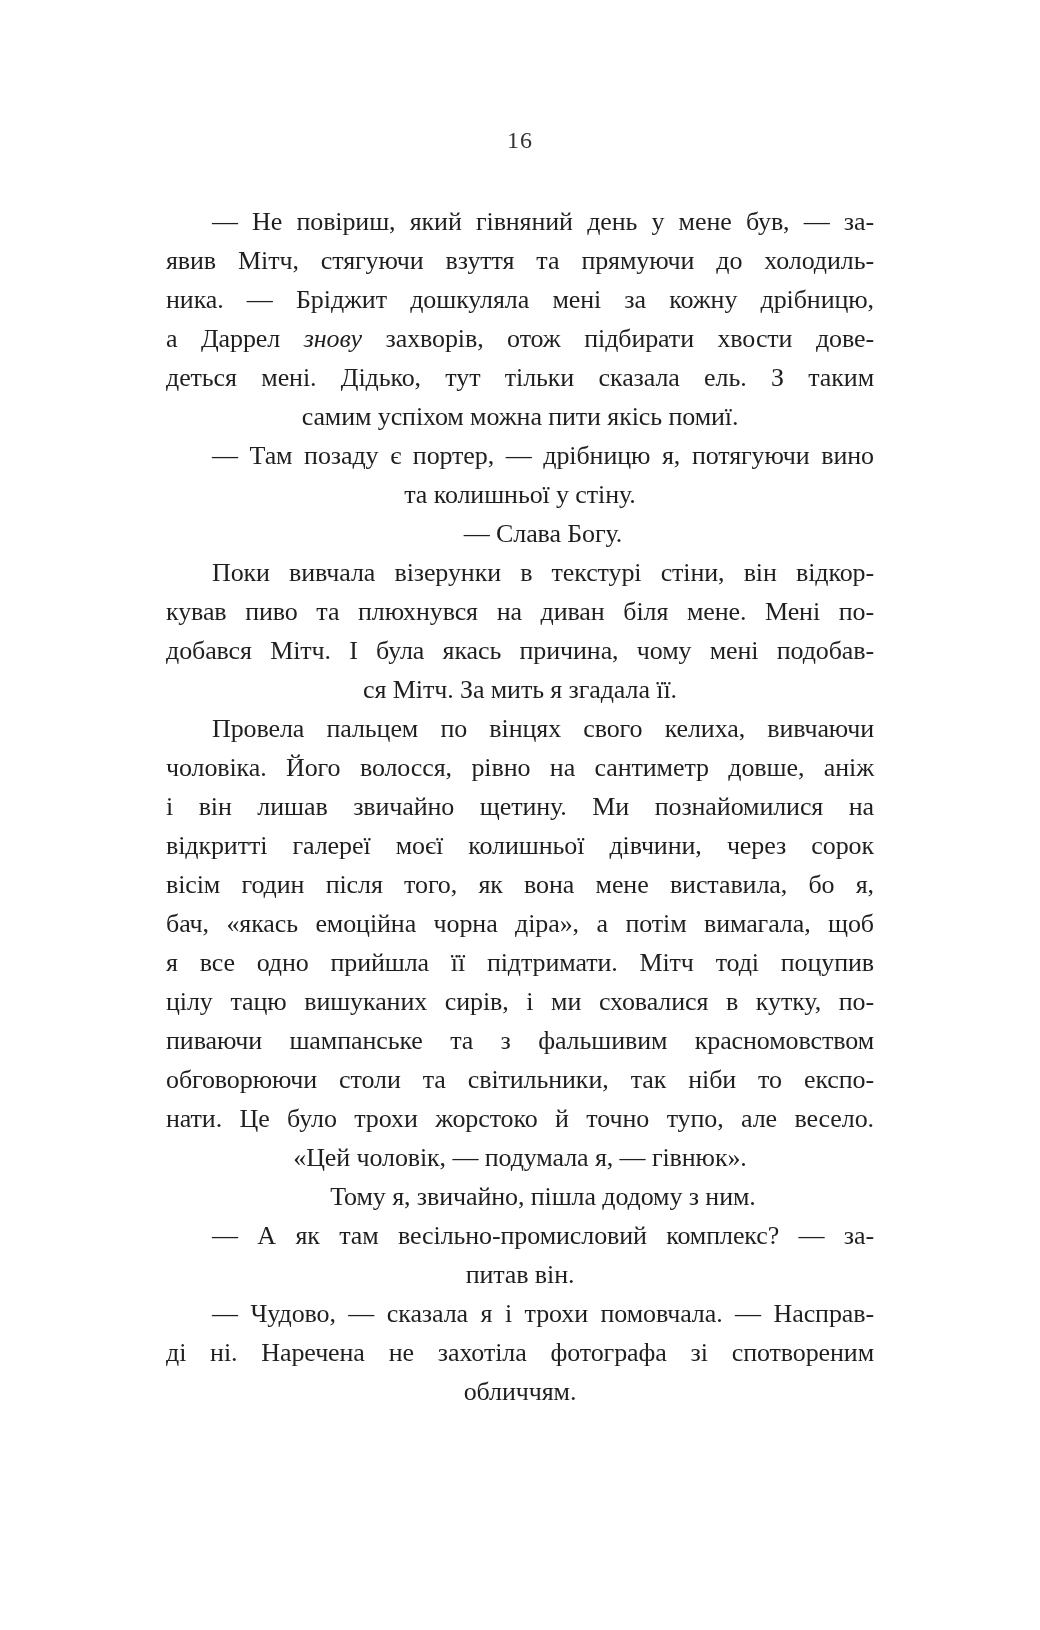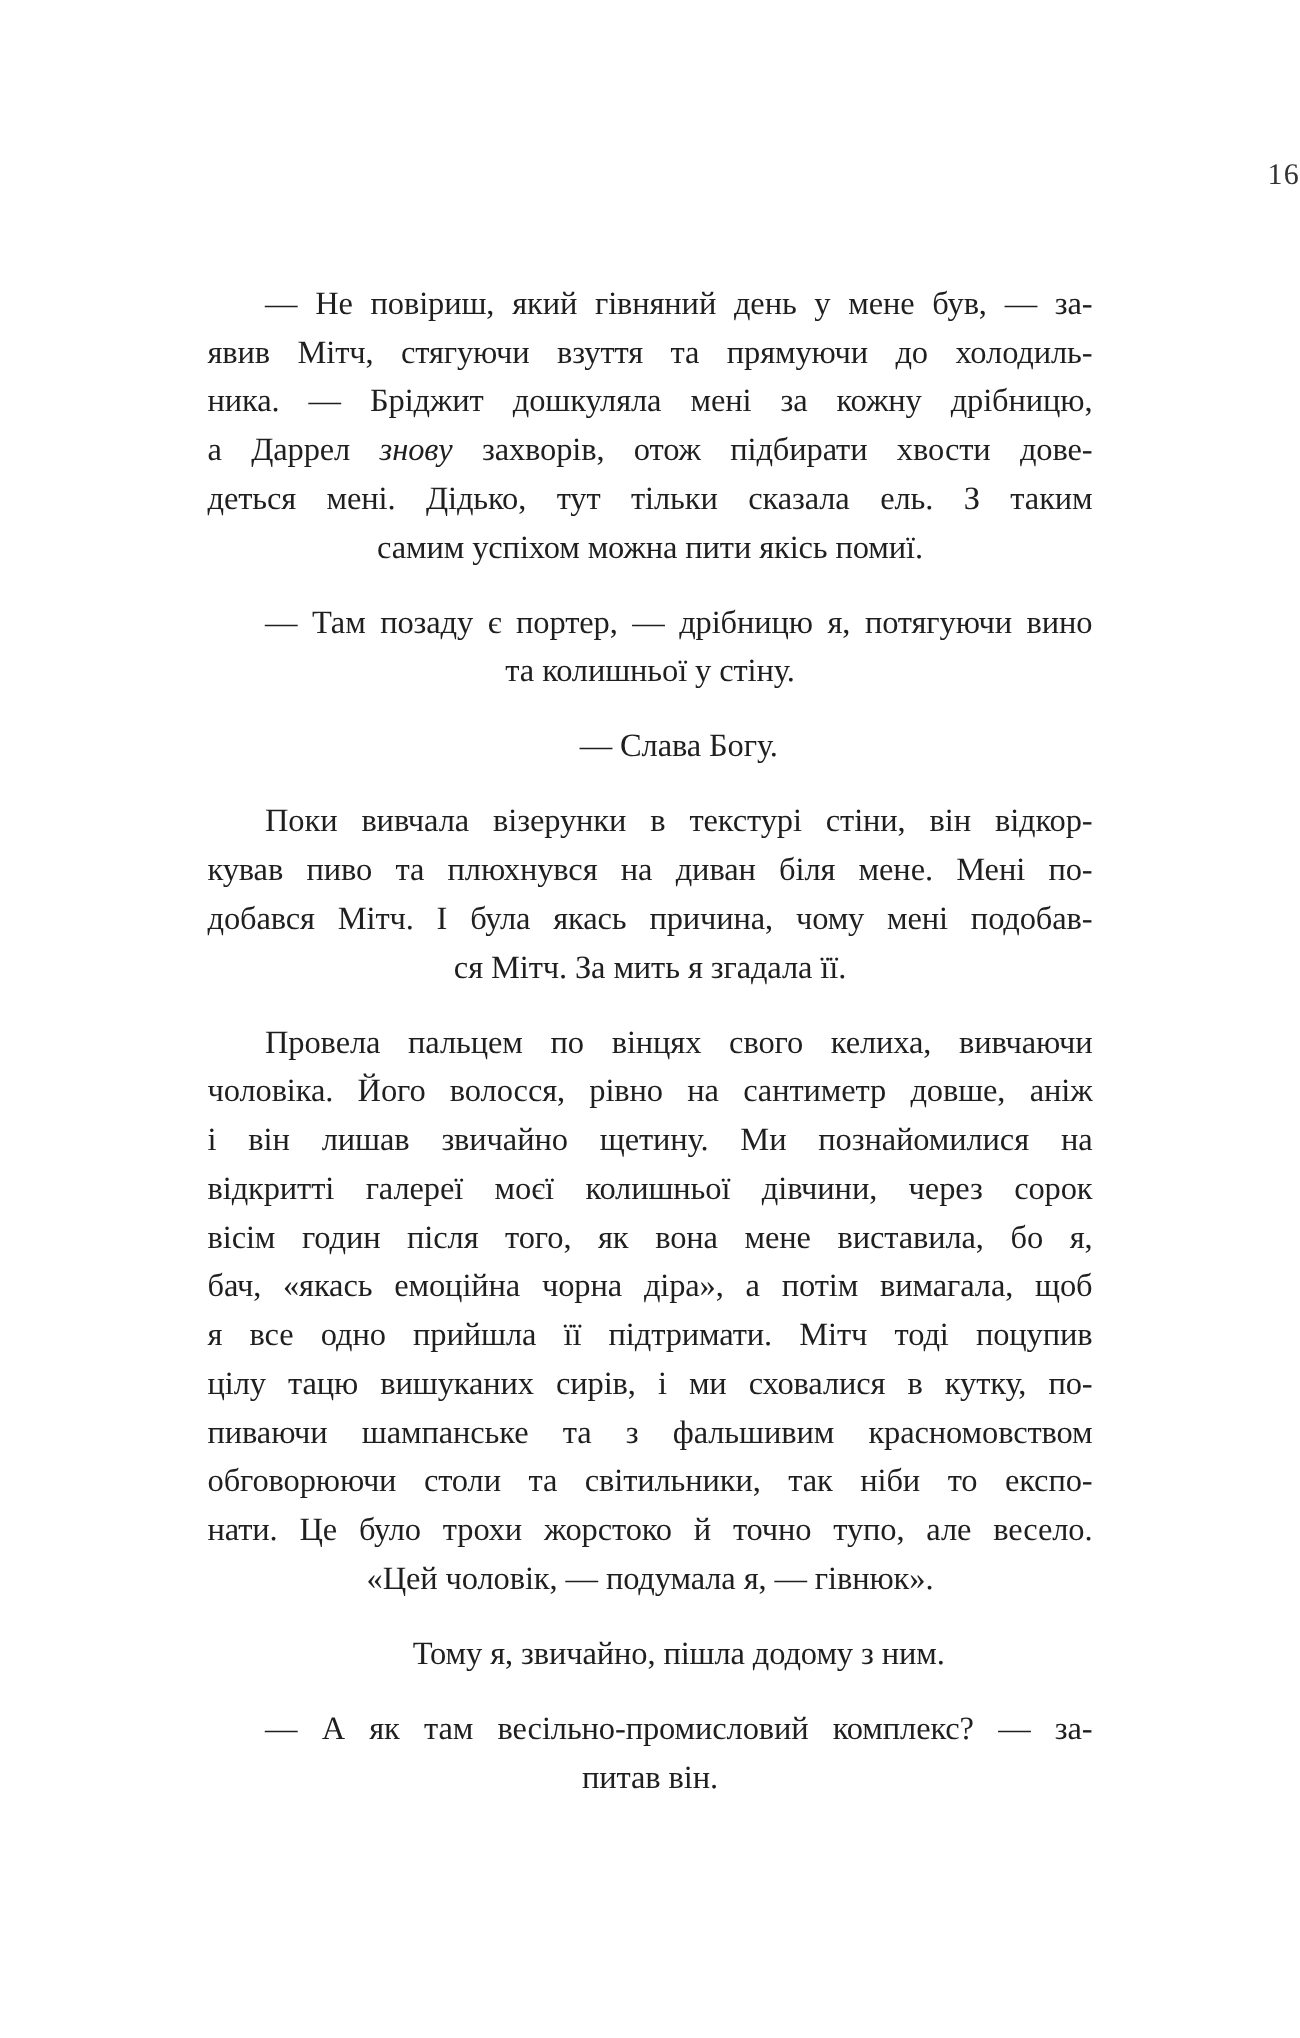--- a/index.html
+++ b/index.html
@@ -18,21 +18,21 @@
   }
   .page {
     position: absolute;
     inset: 0;
   }
   .page-number {
     position: absolute;
     top: 126px;
     left: 0;
     width: 100%;
-    text-align: right;
+    text-align: center;
     font-size: 24px;
     line-height: 28px;
     letter-spacing: 1px;
     color: #333333;
   }
   .text-block {
     position: absolute;
     top: 202px;
     left: 166px;
     width: 708px;
@@ -47,21 +47,20 @@
     text-align: center;
     white-space: normal;
   }
   .line.just {
     text-align: justify;
     text-align-last: justify;
     text-justify: inter-word;
   }
   .line.indent {
     text-indent: 46px;
-    margin-top: 21px;
   }
   .seg-italic {
     font-style: italic;
   }
 </style>
 </head>
 <body>
 
 <div class="page">
   <div class="page-number">16</div>
@@ -101,14 +100,19 @@
         <div class="line just"><span class="seg">нати. Це було трохи жорстоко й точно тупо, але весело.</span></div>
         <div class="line"><span class="seg">«Цей чоловік, — подумала я, — гівнюк».</span></div>
       </div>
       <div class="paragraph">
         <div class="line indent"><span class="seg">Тому я, звичайно, пішла додому з ним.</span></div>
       </div>
       <div class="paragraph">
         <div class="line indent just"><span class="seg">— А як там весільно-промисловий комплекс? — за-</span></div>
         <div class="line"><span class="seg">питав він.</span></div>
       </div>
+      <div class="paragraph">
+        <div class="line indent just"><span class="seg">— Чудово, — сказала я і трохи помовчала. — Насправ-</span></div>
+        <div class="line just"><span class="seg">ді ні. Наречена не захотіла фотографа зі спотвореним</span></div>
+        <div class="line"><span class="seg">обличчям.</span></div>
+      </div>
     </div>
 </div>
 
 </body></html>

